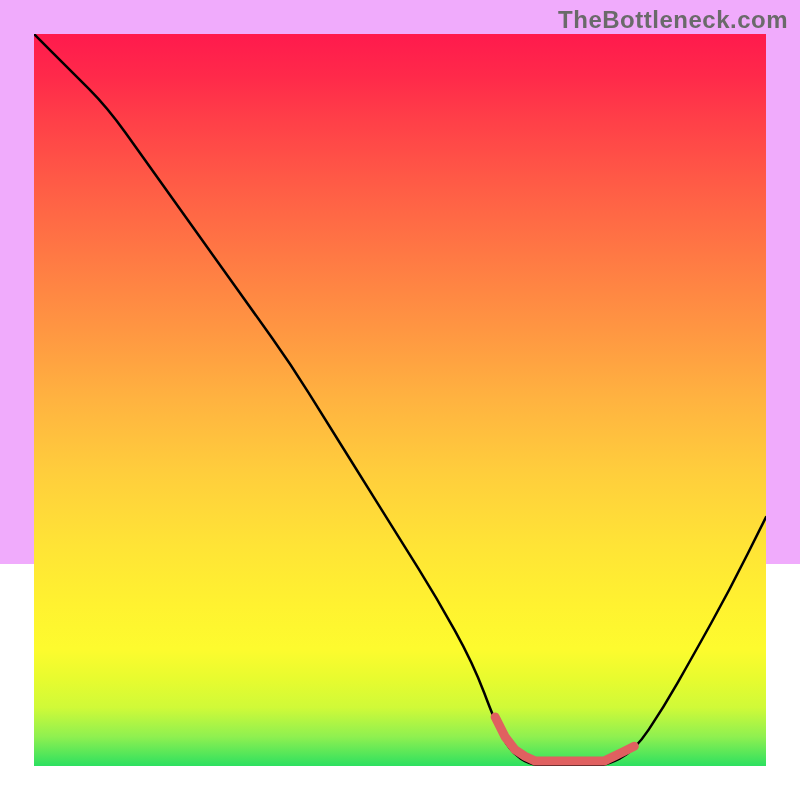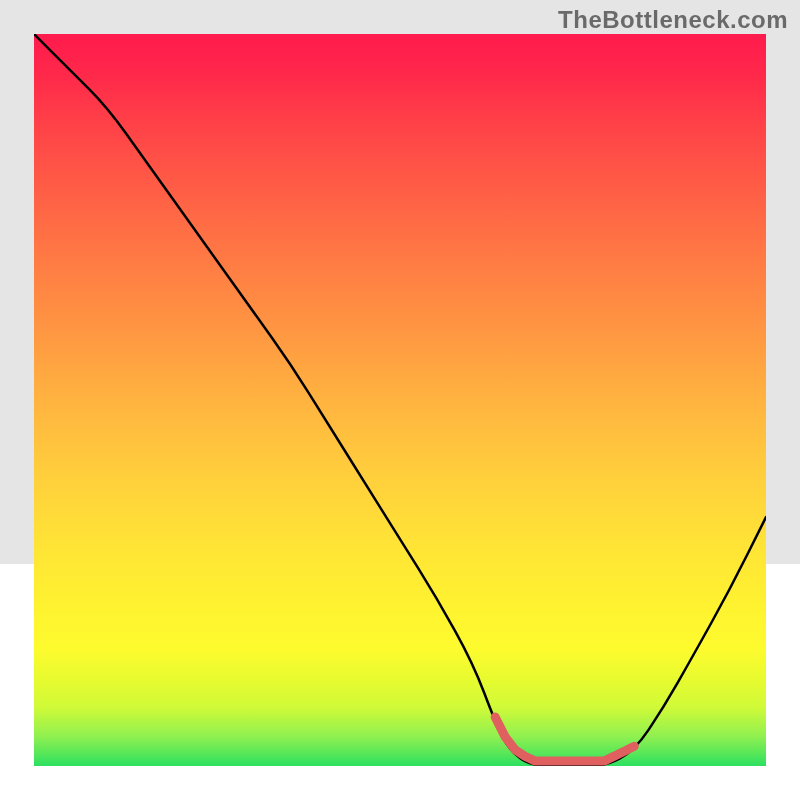--- a/index.html
+++ b/index.html
@@ -1,21 +1,21 @@
 <!DOCTYPE html>
 <html><head>
 <meta charset="utf-8">
 <style>
   * { margin: 0; padding: 0; box-sizing: border-box; }
   html, body { width: 800px; height: 800px; overflow: hidden; background: #fff; }
   .chart-container {
     position: relative;
     width: 800px;
     height: 564px;
-    background: #e5e5e5;
+    background: #f0abfc;
   }
   .watermark {
     position: absolute;
     top: 6px;
     right: 12px;
     font-family: Arial, Helvetica, sans-serif;
     font-size: 24px;
     font-weight: 600;
     color: #6a6a6a;
     letter-spacing: 0.5px;

